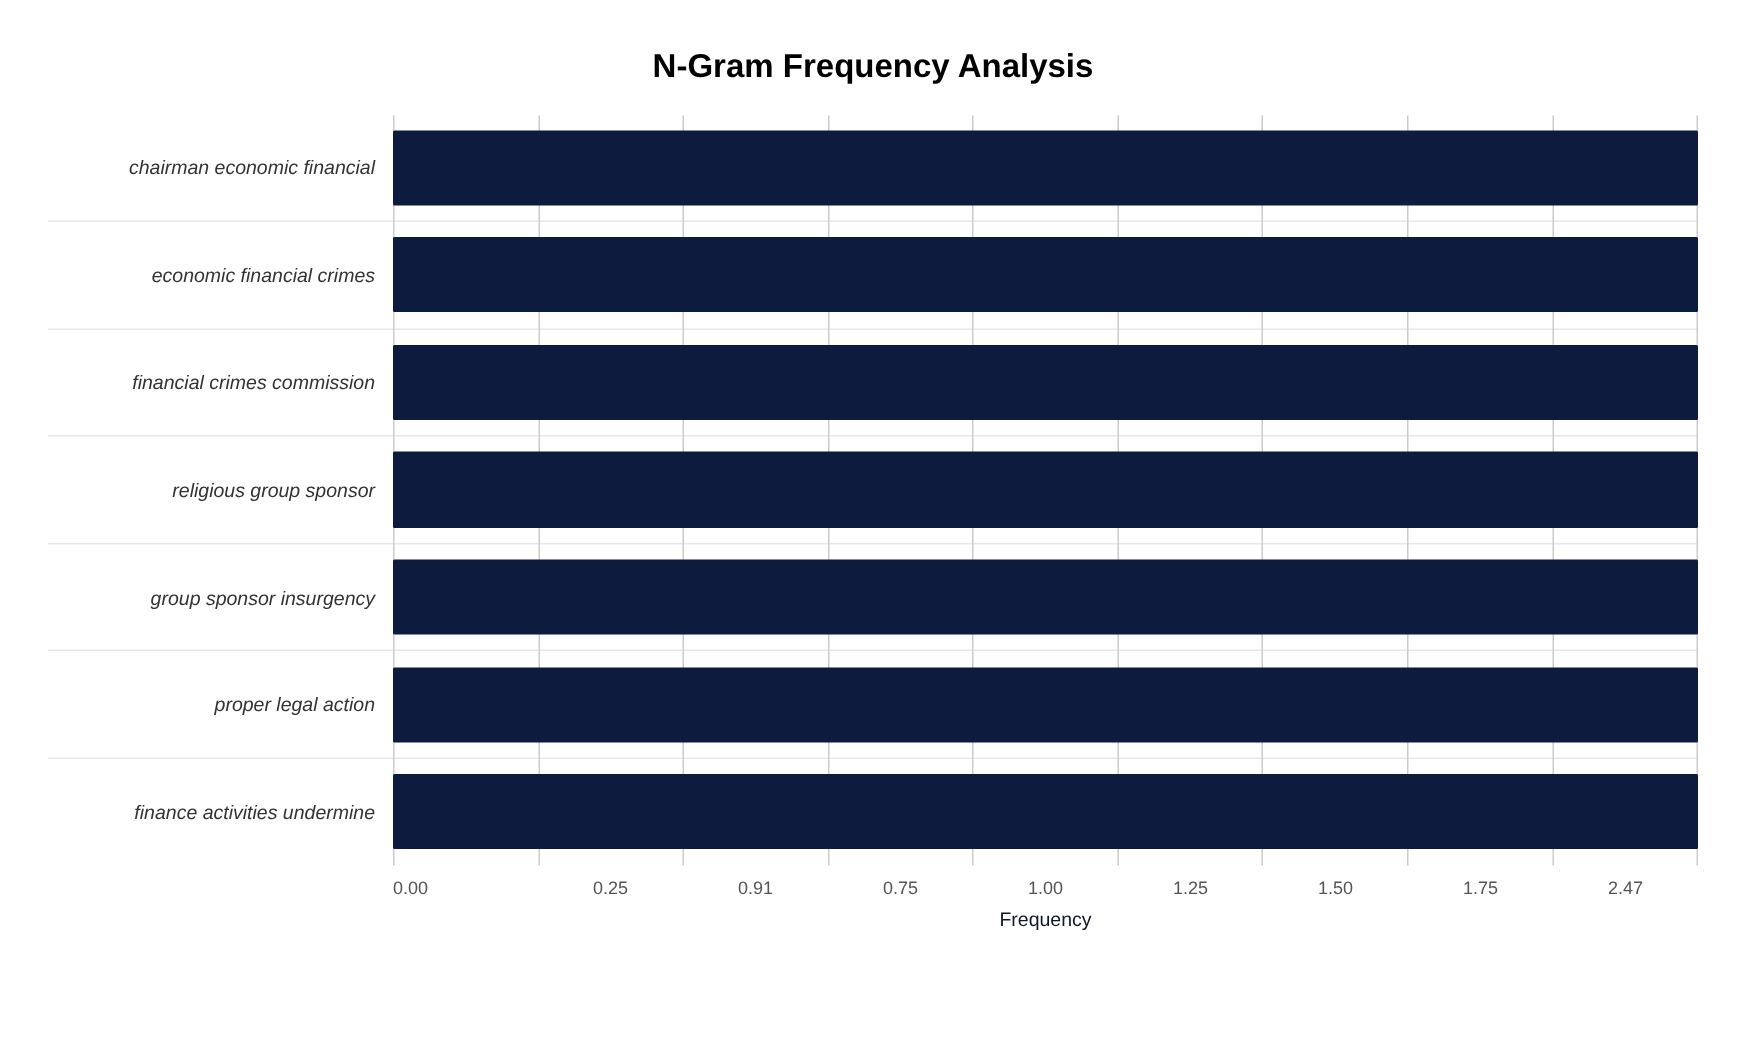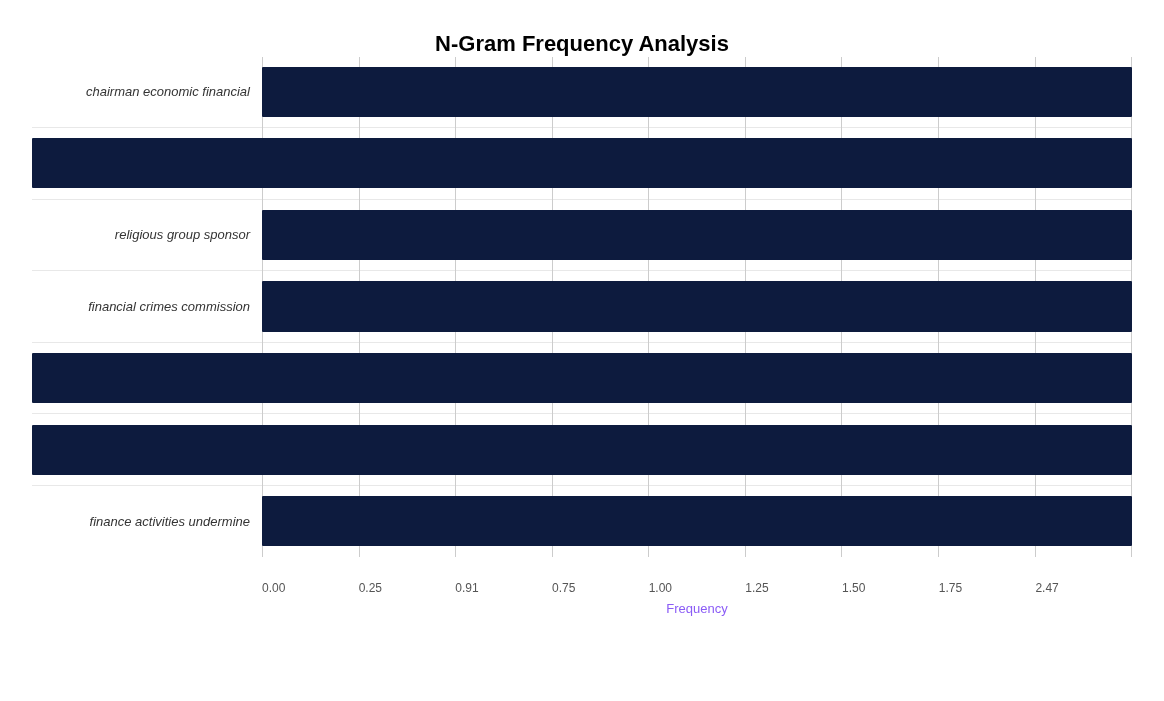--- a/index.html
+++ b/index.html
@@ -17,20 +17,21 @@
       height: 680px;
       background: #ffffff;
       padding: 20px 20px 60px 20px;
       position: relative;
     }
     .chart-title {
       text-align: center;
       font-size: 22px;
       font-weight: bold;
       color: #000000;
+      margin-bottom: 20px;
     }
     .chart-area {
       display: flex;
       flex-direction: column;
       width: 100%;
       height: calc(100% - 100px);
       position: relative;
       font-style: italic;
     }
     .bar-row {
@@ -56,36 +57,36 @@
       position: relative;
     }
     .bar-fill {
       height: 80%;
       background: #0d1b3e;
       border-radius: 1px;
     }
     .x-axis {
       display: flex;
       margin-left: 230px;
-      margin-top: 24px;
+      margin-top: 8px;
       position: relative;
     }
     .x-tick {
       flex: 1;
-      text-align: left;
+      text-align: center;
       font-size: 12px;
       color: #555555;
     }
     .x-tick:first-child {
       text-align: left;
     }
     .x-axis-label {
       text-align: center;
       font-size: 13px;
-      color: #8b5cf6;
+      color: #0f172a;
       margin-top: 6px;
       margin-left: 230px;
     }
     .grid-lines {
       position: absolute;
       top: 0;
       left: 230px;
       right: 0;
       height: 100%;
       display: flex;
@@ -118,42 +119,45 @@
       <div class="grid-line"></div>
     </div>
 
     <div class="bar-row">
       <div class="bar-label">chairman economic financial</div>
       <div class="bar-track">
         <div class="bar-fill" style="width: 100%;"></div>
       </div>
     </div>
     <div class="bar-row">
+      <div class="bar-label">economic financial crimes</div>
+      <div class="bar-track">
+        <div class="bar-fill" style="width: 100%;"></div>
+      </div>
+    </div>
+    <div class="bar-row">
+      <div class="bar-label">financial crimes commission</div>
       <div class="bar-track">
         <div class="bar-fill" style="width: 100%;"></div>
       </div>
     </div>
     <div class="bar-row">
       <div class="bar-label">religious group sponsor</div>
       <div class="bar-track">
         <div class="bar-fill" style="width: 100%;"></div>
       </div>
     </div>
     <div class="bar-row">
-      <div class="bar-label">financial crimes commission</div>
+      <div class="bar-label">group sponsor insurgency</div>
       <div class="bar-track">
         <div class="bar-fill" style="width: 100%;"></div>
       </div>
     </div>
     <div class="bar-row">
-      <div class="bar-track">
-        <div class="bar-fill" style="width: 100%;"></div>
-      </div>
-    </div>
-    <div class="bar-row">
+      <div class="bar-label">proper legal action</div>
       <div class="bar-track">
         <div class="bar-fill" style="width: 100%;"></div>
       </div>
     </div>
     <div class="bar-row" style="border-bottom: none; justify-content: flex-end;">
       <div class="bar-label">finance activities undermine</div>
       <div class="bar-track">
         <div class="bar-fill" style="width: 100%;"></div>
       </div>
     </div>

